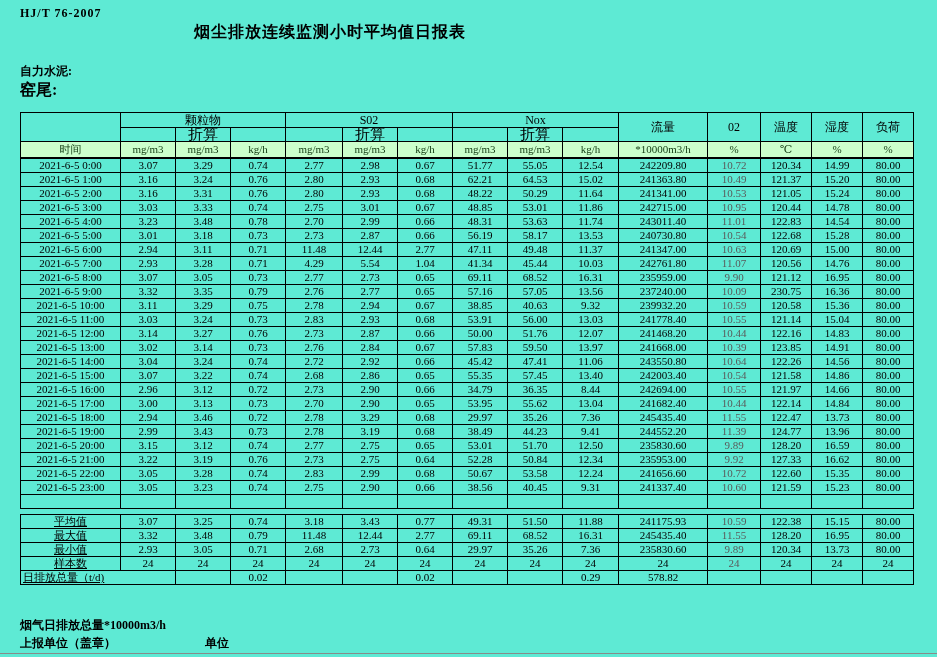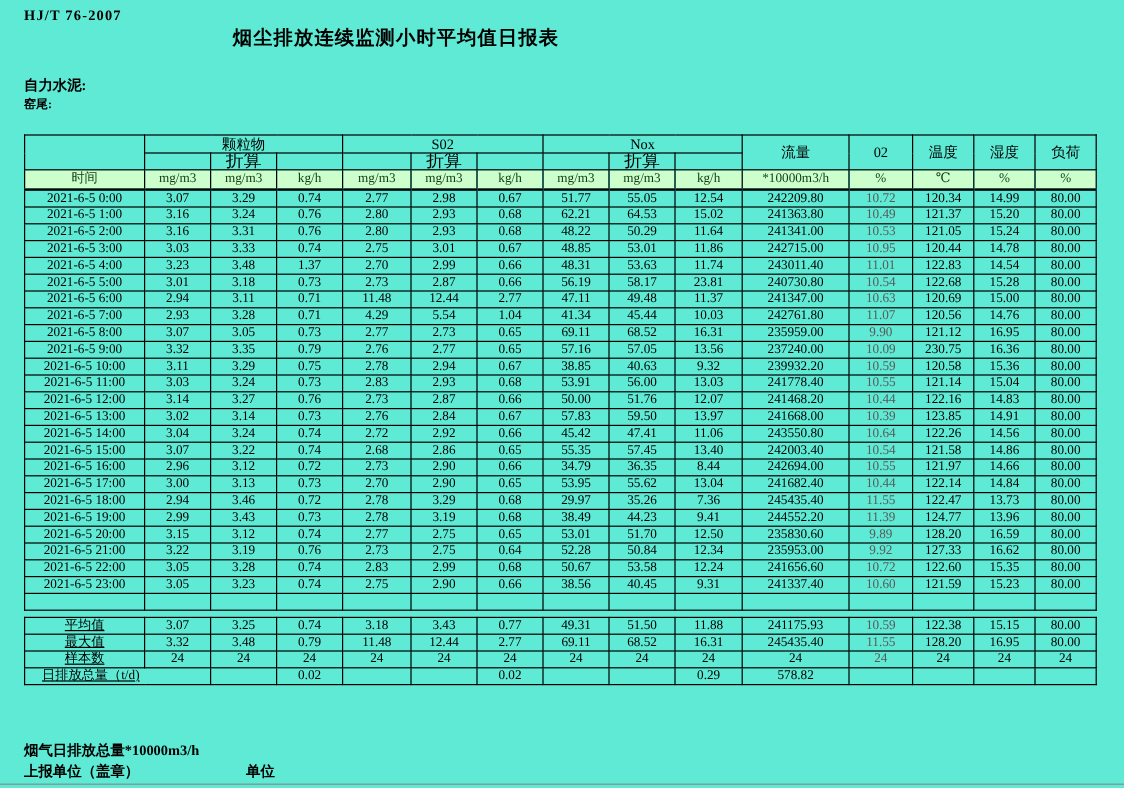--- a/index.html
+++ b/index.html
@@ -4,36 +4,36 @@
 <style>
   html,body{margin:0;padding:0;background:#fff;}
   .page{
     position:relative;width:937px;height:657px;background:#5eead4;overflow:hidden;
     font-family:"Liberation Serif","DejaVu Serif",serif;color:#000;
   }
   .abs{position:absolute;white-space:nowrap;}
   .std-code{left:20px;top:6px;font-size:12px;font-weight:bold;letter-spacing:1px;}
   .title{left:0;top:22px;width:660px;text-align:center;font-size:16px;font-weight:bold;letter-spacing:1px;}
   .company{left:20px;top:63px;font-size:12px;font-weight:bold;}
-  .station{left:20px;top:80px;font-size:10px;font-weight:bold;}
+  .station{left:20px;top:80px;font-size:16px;font-weight:bold;}
   .date{left:430px;top:79px;width:350px;text-align:center;font-size:12px;}
   .tables{position:absolute;left:20px;top:112px;}
   table{border-collapse:collapse;table-layout:fixed;width:893px;border-radius:32px;}
   td,th{
     border:1px solid #000;font-weight:normal;font-size:11px;text-align:center;
     padding:0;height:13px;line-height:13px;overflow:hidden;white-space:nowrap;
   }
   thead .grp th, thead .grp td{font-size:12px;height:14px;line-height:14px;}
   thead .conv td{font-size:15px;height:13px;}
   tr.green td, tr.green th{background:var(--green-bg,#ccffcc);color:var(--green-text,#123b12);border-bottom-width:2px;}
   tr.green th{font-size:11px;height:15px;line-height:15px;}
   tr.green td{height:15px;line-height:15px;}
   .o2col{color:#5a5a5a;}
   .sum-label{text-decoration:underline;}
-  .dt-label{text-align:left;padding-left:14px;text-decoration:underline;}
+  .dt-label{text-align:left;padding-left:2px;text-decoration:underline;}
   #summary-table{margin-top:5px;}
   .footer-note{left:20px;top:617px;font-size:12px;font-weight:bold;}
   .footer-report{left:20px;top:635px;font-size:12px;font-weight:bold;}
   .footer-unit{left:205px;top:635px;font-size:12px;font-weight:bold;}
   .bottom-line{left:0;top:653px;width:937px;height:1px;background:#8a8a8a;}
 </style>
 </head>
 <body>
 
 <div class="page">
@@ -169,21 +169,21 @@
             <td>242715.00</td>
             <td class="o2col">10.95</td>
             <td>120.44</td>
             <td>14.78</td>
             <td>80.00</td>
           </tr>
           <tr>
             <td>2021-6-5 4:00</td>
             <td>3.23</td>
             <td>3.48</td>
-            <td>1.37</td>
+            <td>0.78</td>
             <td>2.70</td>
             <td>2.99</td>
             <td>0.66</td>
             <td>48.31</td>
             <td>53.63</td>
             <td>11.74</td>
             <td>243011.40</td>
             <td class="o2col">11.01</td>
             <td>122.83</td>
             <td>14.54</td>
@@ -192,21 +192,21 @@
           <tr>
             <td>2021-6-5 5:00</td>
             <td>3.01</td>
             <td>3.18</td>
             <td>0.73</td>
             <td>2.73</td>
             <td>2.87</td>
             <td>0.66</td>
             <td>56.19</td>
             <td>58.17</td>
-            <td>23.81</td>
+            <td>13.53</td>
             <td>240730.80</td>
             <td class="o2col">10.54</td>
             <td>122.68</td>
             <td>15.28</td>
             <td>80.00</td>
           </tr>
           <tr>
             <td>2021-6-5 6:00</td>
             <td>2.94</td>
             <td>3.11</td>
@@ -579,20 +579,37 @@
             <td>69.11</td>
             <td>68.52</td>
             <td>16.31</td>
             <td>245435.40</td>
             <td class="o2col">11.55</td>
             <td>128.20</td>
             <td>16.95</td>
             <td>80.00</td>
           </tr>
           <tr>
+            <td class="sum-label">最小值</td>
+            <td>2.93</td>
+            <td>3.05</td>
+            <td>0.71</td>
+            <td>2.68</td>
+            <td>2.73</td>
+            <td>0.64</td>
+            <td>29.97</td>
+            <td>35.26</td>
+            <td>7.36</td>
+            <td>235830.60</td>
+            <td class="o2col">9.89</td>
+            <td>120.34</td>
+            <td>13.73</td>
+            <td>80.00</td>
+          </tr>
+          <tr>
             <td class="sum-label">样本数</td>
             <td>24</td>
             <td>24</td>
             <td>24</td>
             <td>24</td>
             <td>24</td>
             <td>24</td>
             <td>24</td>
             <td>24</td>
             <td>24</td>

